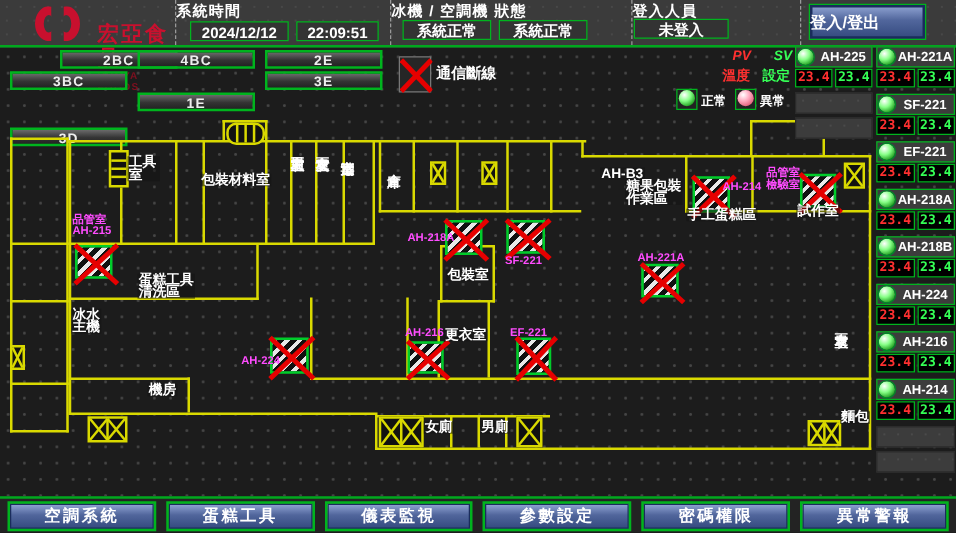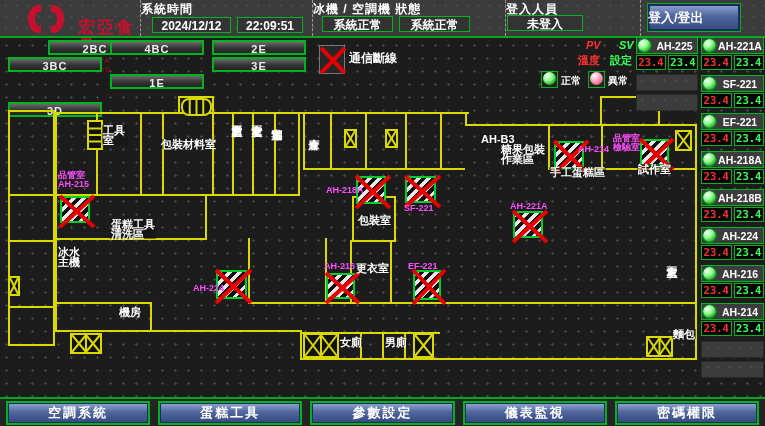--- a/index.html
+++ b/index.html
@@ -454,17 +454,18 @@
       <div class="val-cell val-sv">23.4</div>
     </div>
     <div class="empty-row" style="left: 701px; top: 341px; width: 63px;"></div>
     <div class="empty-row" style="left: 701px; top: 361px; width: 63px;"></div>
   </div>
 
 <div id="bottom-bar" class="abs">
   <div id="nav-row">
       <div class="nav-btn">空調系統</div>
       <div class="nav-btn">蛋糕工具</div>
+      <div class="nav-btn">儀表監視</div>
       <div class="nav-btn">參數設定</div>
-      <div class="nav-btn">儀表監視</div>
       <div class="nav-btn">密碼權限</div>
+      <div class="nav-btn">異常警報</div>
     </div>
 </div>
 
 </body></html>

